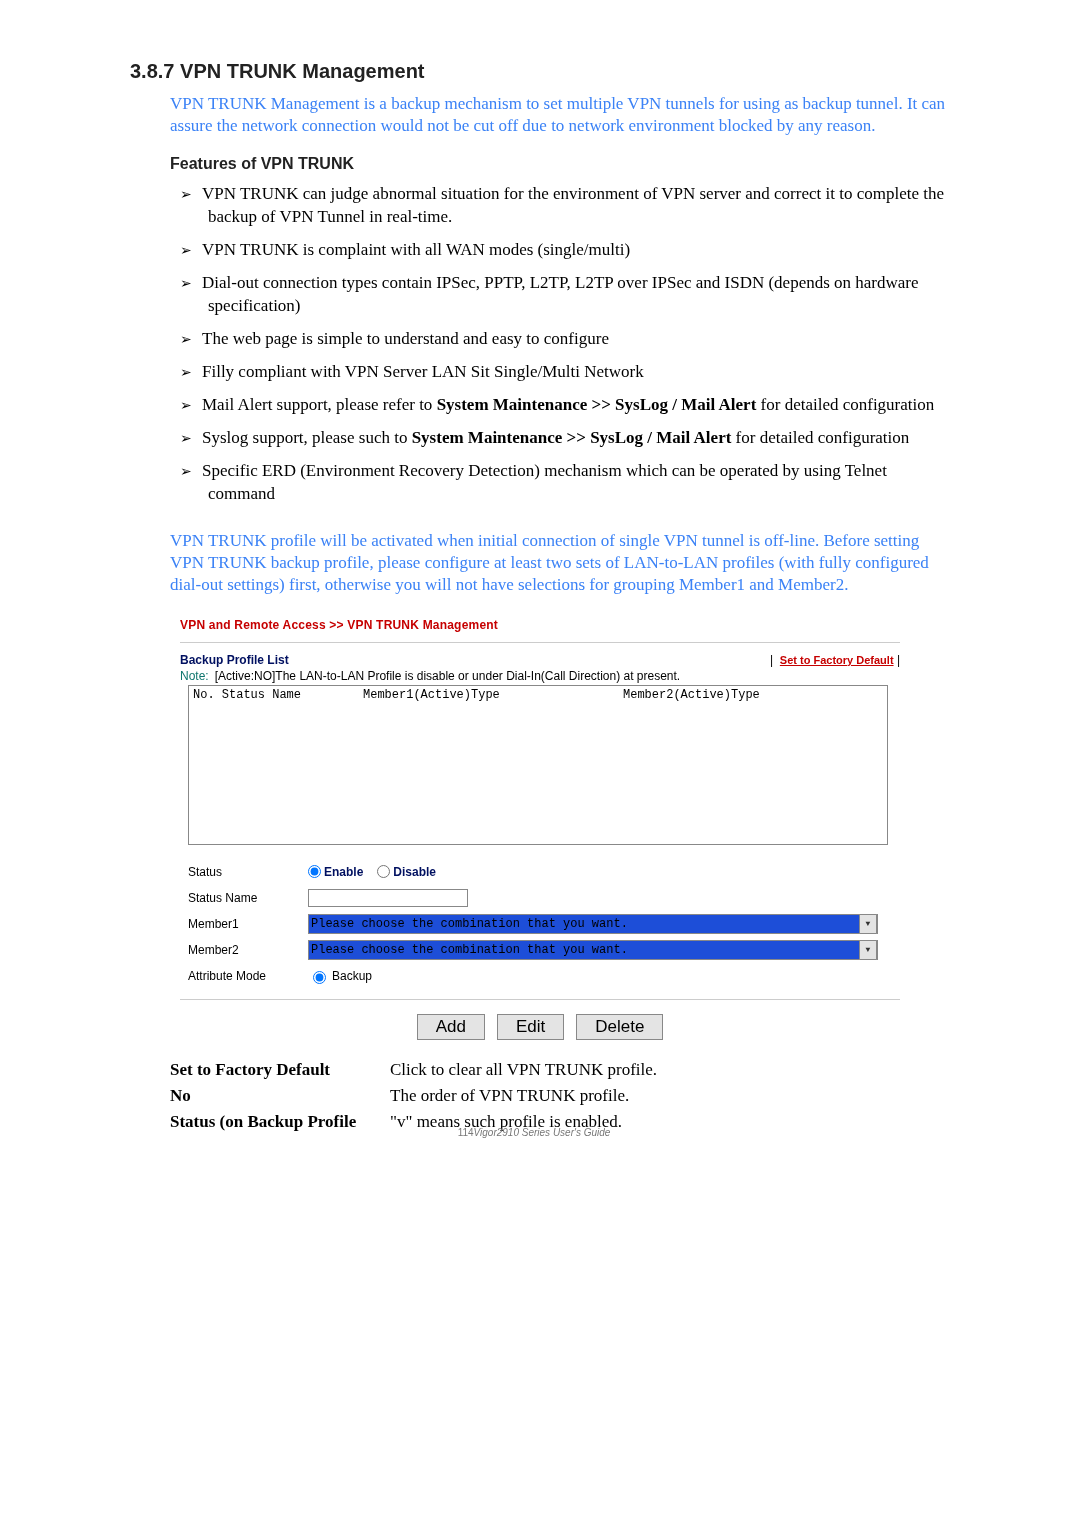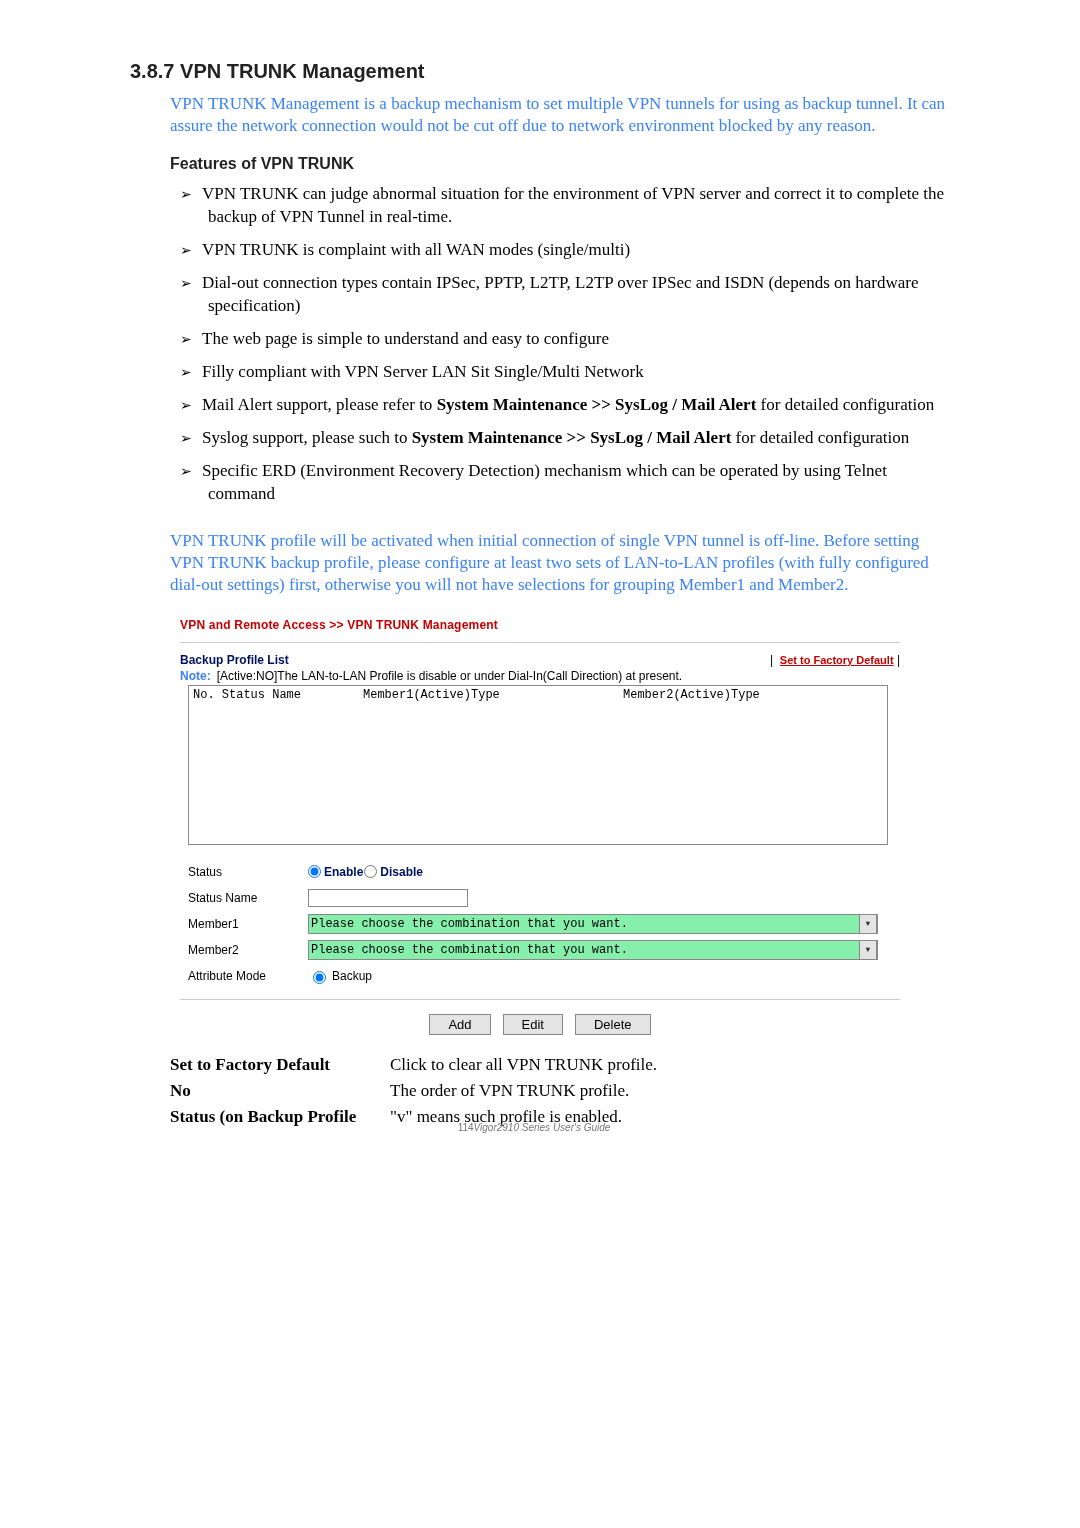--- a/index.html
+++ b/index.html
@@ -97,22 +97,22 @@
   text-decoration: underline;
   cursor: pointer;
   font-size: 11px;
 }
 .screenshot .note-row {
   font-size: 12px;
   color: #000;
   margin-top: 2px;
 }
 .screenshot .note-row .note-label {
-  color: #3b82f6;
-  font-weight: bold;
+  color: #0f766e;
+  font-weight: normal;
   margin-right: 6px;
   margin-top: 28px;
 }
 .screenshot .list-box {
   width: 700px;
   height: 160px;
   border: 1px solid #888;
   background: #fff;
   margin: 2px 0 10px 8px;
   font-family: 'Courier New', monospace;
@@ -155,40 +155,40 @@
 }
 .screenshot .dropdown {
   font-family: 'Courier New', monospace;
   font-size: 12px;
   border: 1px solid #888;
   height: 20px;
   width: 570px;
   display: flex;
   align-items: center;
   justify-content: space-between;
-  background: #86efac;
+  background: #1d4ed8;
   box-sizing: border-box;
 }
 .screenshot .dropdown .dd-text { padding-left: 2px; }
 .screenshot .dropdown .dd-btn {
   width: 16px;
   height: 18px;
   border: 1px solid #888;
   background: #e4e4e4;
   display: flex;
   align-items: center;
   justify-content: center;
   font-size: 8px;
   color: #333;
   border-radius:1px;
 }
 .status-opts {
   display: flex;
   align-items: center;
-  gap: 1px;
+  gap: 14px;
 }
 .status-opts label {
   display: flex;
   align-items:center;
   gap:3px;
   font-weight: bold;
 }
 .status-opts input[type=radio]{ margin:0; }
 .screenshot hr.bottom-line {
   border: none;
@@ -196,21 +196,21 @@
   margin: 4px 0 14px 0;
 }
 .screenshot .btn-row {
   display: flex;
   gap: 12px;
   justify-content: center;
   margin-bottom: 20px;
 }
 .screenshot .btn-row button {
   font-family: Tahoma, Arial, sans-serif;
-  font-size: 13px;
+  font-size: 17px;
   padding: 2px 18px;
   background: #e4e4e4;
   border: 1px solid #888;
   cursor: pointer;
 }
 .defs {
   margin: 0 30px 0 70px;
   font-family: 'Times New Roman', Times, serif;
   font-size: 17px;
 }

